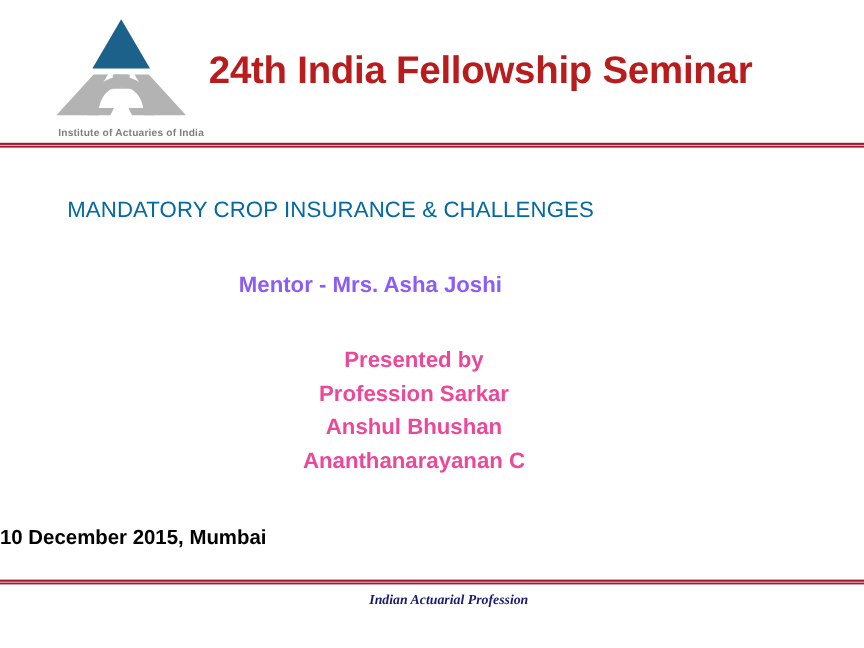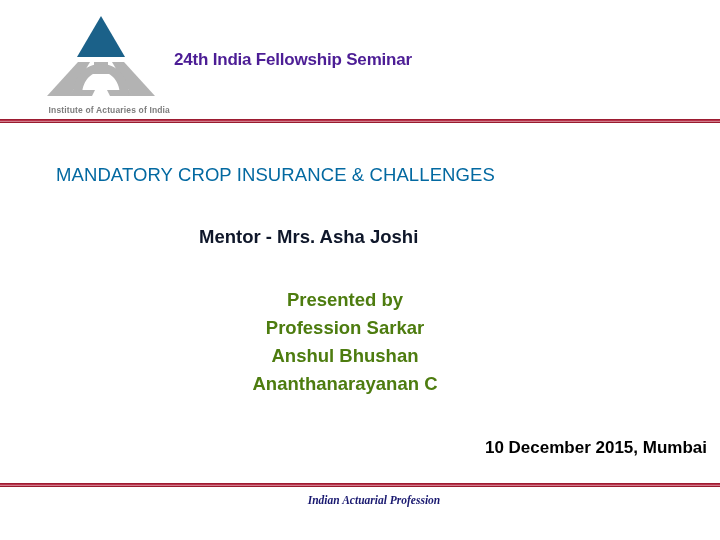--- a/index.html
+++ b/index.html
@@ -42,24 +42,24 @@
     font-size: 8.5px;
     font-weight: bold;
     letter-spacing: 0.15px;
     color: #7d7d7d;
     white-space: nowrap;
   }
 
   #seminar-title {
     position: absolute;
     left: 174px;
-    top: 50px;
-    font-size: 17px;
+    top: 40px;
+    font-size: 32px;
     font-weight: bold;
-    color: #4c1d95;
+    color: #b91c1c;
     letter-spacing: -0.2px;
     white-space: nowrap;
   }
 
   .divider {
     position: absolute;
     left: 0;
     width: 720px;
     height: 4px;
     background: linear-gradient(to bottom,
@@ -82,43 +82,43 @@
     color: #0369a1;
     letter-spacing: 0.1px;
     white-space: nowrap;
   }
   #mentor-line {
     position: absolute;
     left: 199px;
     top: 226px;
     font-size: 18.5px;
     font-weight: bold;
-    color: #0f172a;
+    color: #8b5cf6;
     white-space: nowrap;
   }
   #presenter-block {
     position: absolute;
     left: 145px;
     top: 286px;
     width: 400px;
     text-align: center;
   }
   #presenter-block .pline {
     font-size: 18.5px;
     font-weight: bold;
-    color: #4d7c0f;
+    color: #ec4899;
     line-height: 28px;
     white-space: nowrap;
   }
   #event-datetime {
     position: absolute;
     left: 0px;
     top: 438px;
     width: 707px;
-    text-align: right;
+    text-align: left;
     font-size: 17px;
     font-weight: bold;
     color: #000000;
     white-space: nowrap;
   }
 
   
   #footer-block {
     position: absolute;
     left: 0;

